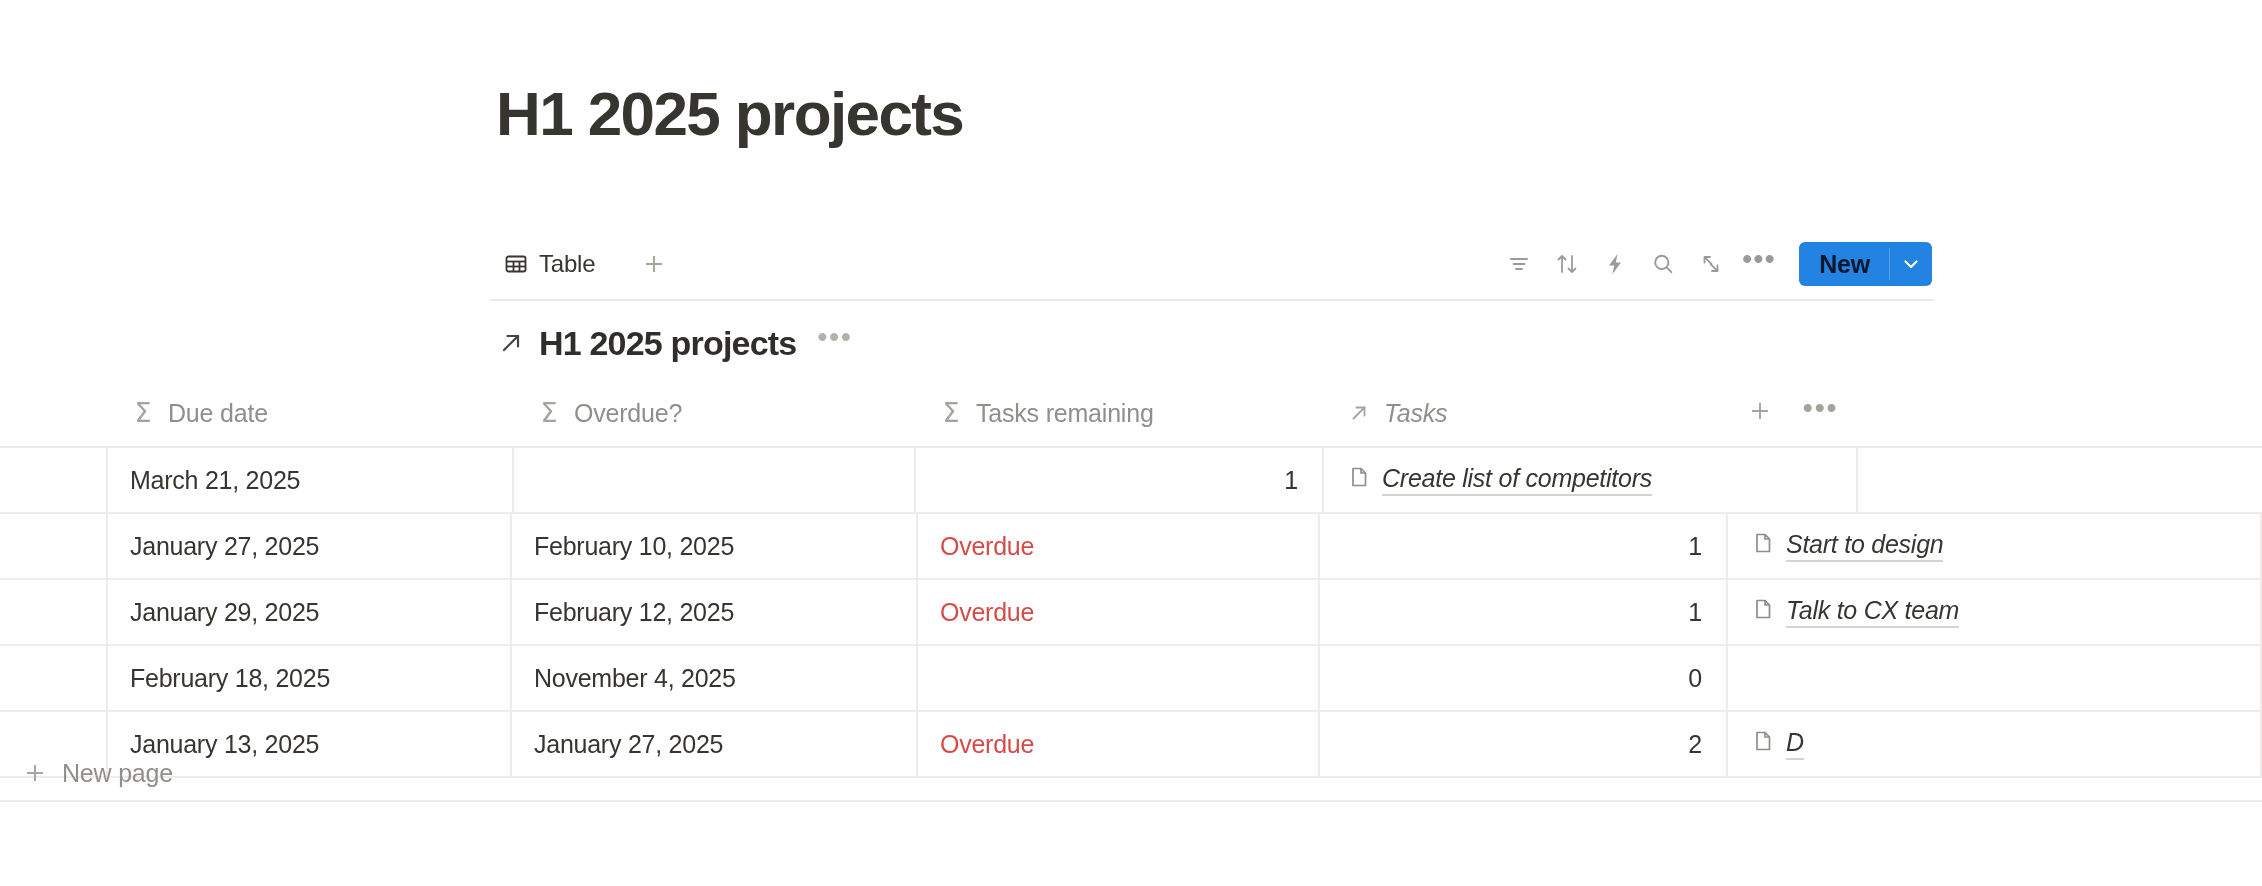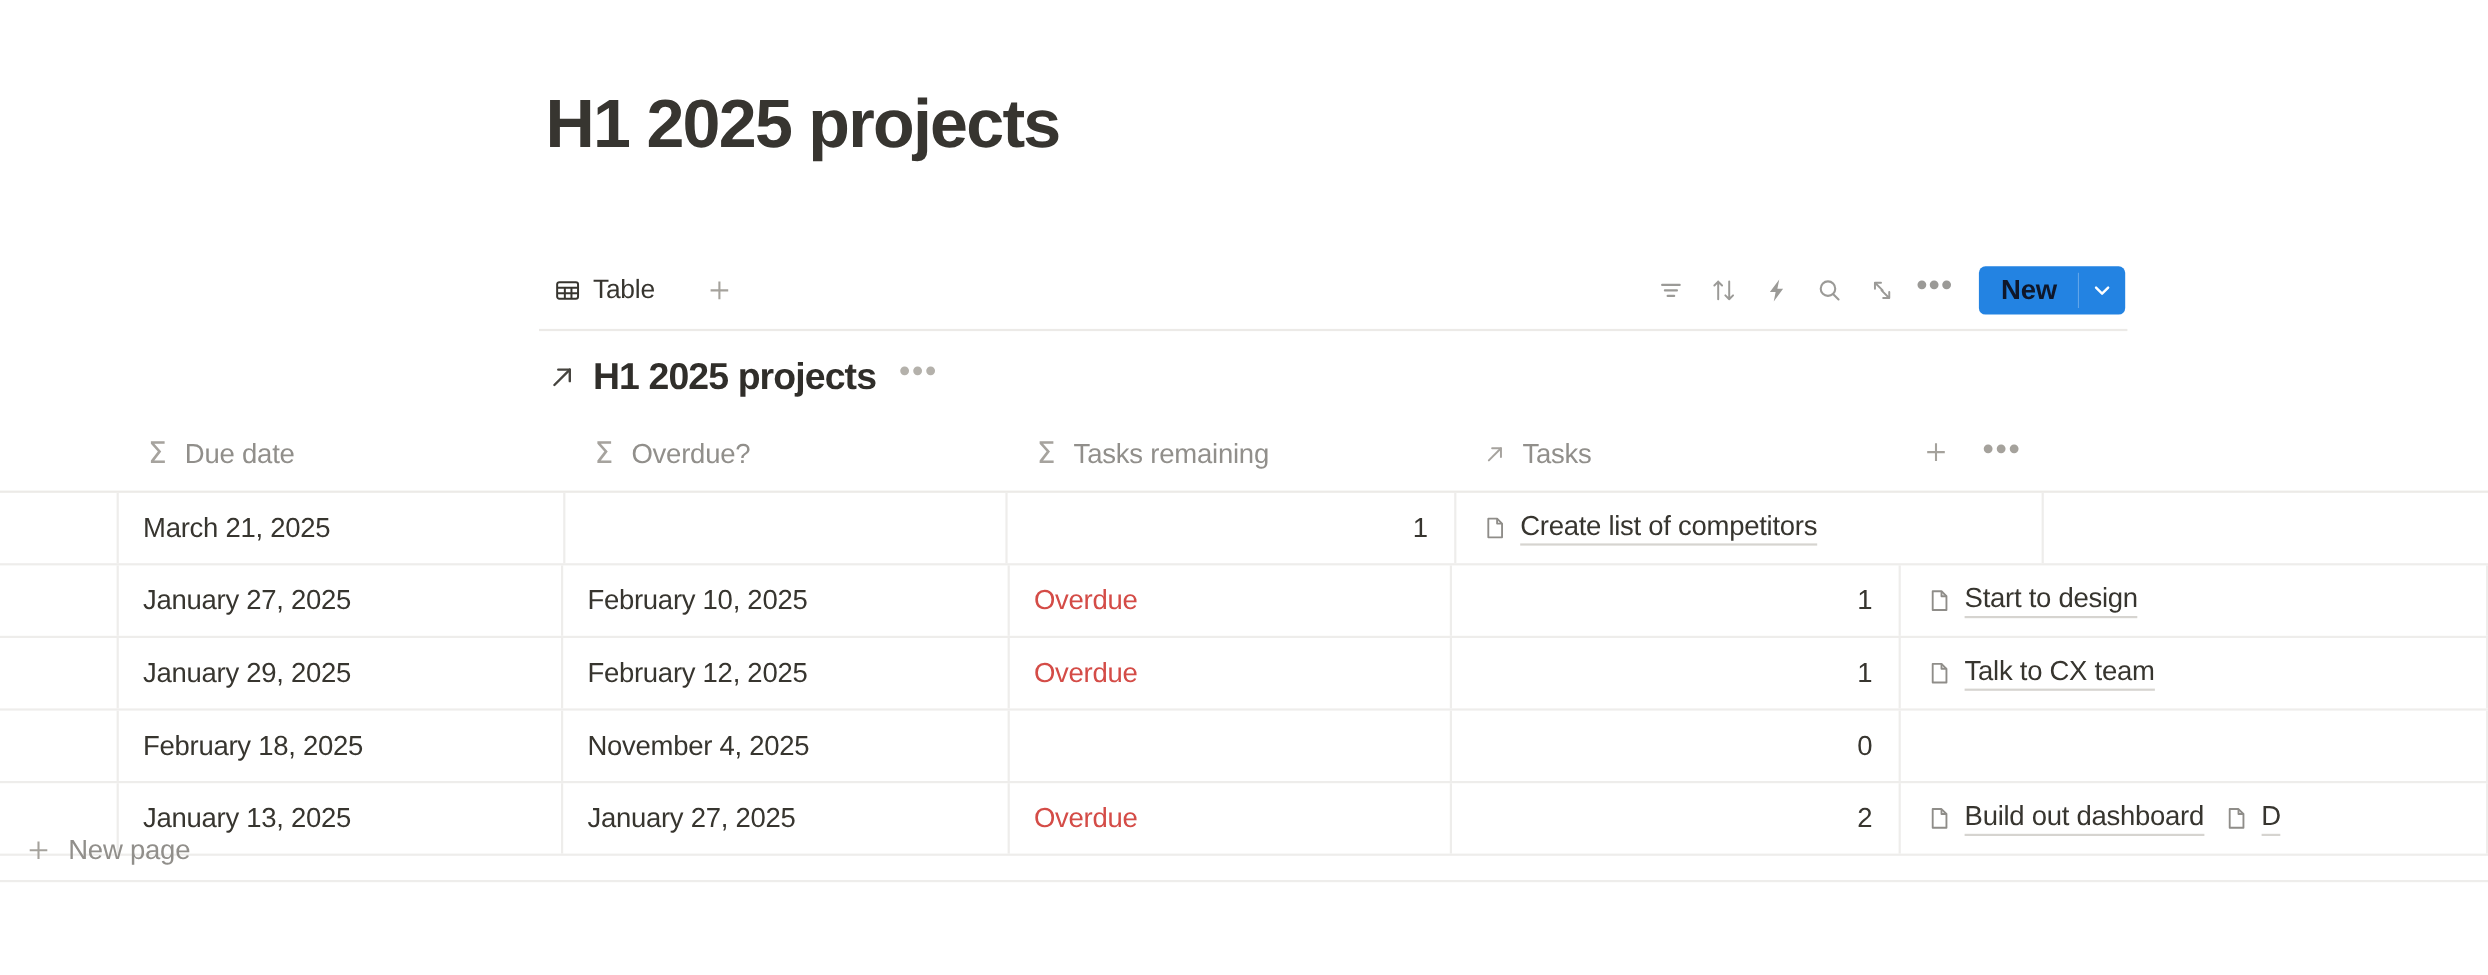--- a/index.html
+++ b/index.html
@@ -201,21 +201,21 @@
   .tbody-row {
     border-bottom: 2px solid #eeedeb;
   }
 
   
   .c-gutter { width: 108px; flex: 0 0 108px; }
   .c-0      { width: 404px; flex: 0 0 404px; }
   .c-1      { width: 406px; flex: 0 0 406px; }
   .c-2      { width: 402px; flex: 0 0 402px; }
   .c-3      { width: 408px; flex: 0 0 408px; }
-  .c-4      { width: 534px; flex: 0 0 534px; }
+  .c-4      { width: 534px; flex: 0 0 534px; font-style: italic; }
 
   .cell {
     box-sizing: border-box;
     display: flex;
     align-items: center;
     padding: 0 20px 0 22px;
     border-right: 2px solid #eeedeb;
     overflow: hidden;
     white-space: nowrap;
   }
@@ -259,21 +259,21 @@
   }
   .celltext.num {
     font-size: 25px;
     color: #37352f;
   }
 
   
   .tasks-cell { gap: 0; }
   .task-chip {
     display: inline-flex;
-    align-items: center;
+    align-items: flex-start;
     gap: 10px;
     margin-right: 16px;
     cursor: pointer;
     flex: 0 0 auto;
   }
   .task-chip .page-icon {
     display: inline-flex;
     align-items: center;
     justify-content: center;
     width: 26px;
@@ -596,29 +596,20 @@
         <span class="celltext num">2</span>
       </div>
     <div class="cell c-4 tasks-cell">
       <span class="task-chip">
         <span class="page-icon">
           <svg width="24" height="24" viewBox="0 0 24 24" fill="none">
             <path d="M6 3.5 H14 L18.5 8 V20.5 H6 Z" stroke="currentColor" stroke-width="1.7" stroke-linejoin="round"></path>
             <path d="M14 3.5 V8 H18.5" stroke="currentColor" stroke-width="1.7" stroke-linejoin="round"></path>
           </svg>
         </span>
-        <span class="task-label">Build out dashboard</span>
-      </span>
-      <span class="task-chip">
-        <span class="page-icon">
-          <svg width="24" height="24" viewBox="0 0 24 24" fill="none">
-            <path d="M6 3.5 H14 L18.5 8 V20.5 H6 Z" stroke="currentColor" stroke-width="1.7" stroke-linejoin="round"></path>
-            <path d="M14 3.5 V8 H18.5" stroke="currentColor" stroke-width="1.7" stroke-linejoin="round"></path>
-          </svg>
-        </span>
         <span class="task-label">D</span>
       </span>
     </div>
   </div>
 
 </div>
 
 <div id="new-page-row">
   <span class="np-plus">
     <svg width="30" height="30" viewBox="0 0 30 30" fill="none">

